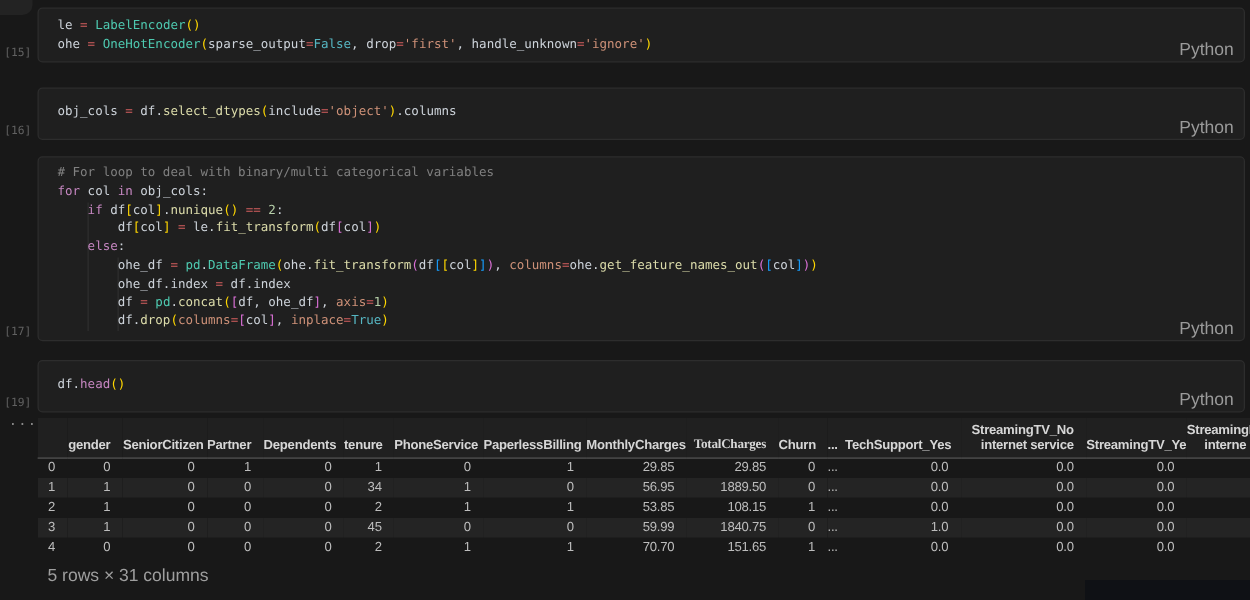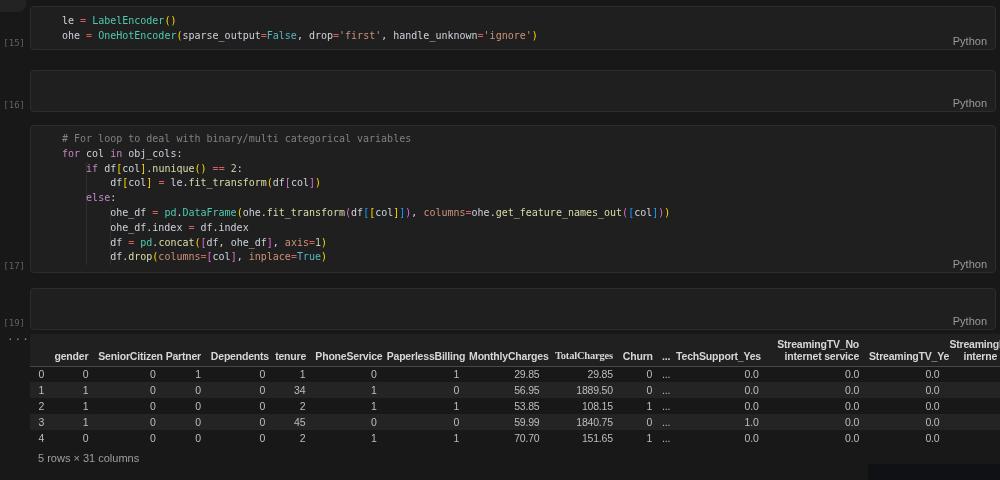--- a/index.html
+++ b/index.html
@@ -13,67 +13,69 @@
   }
   *{margin:0;padding:0;box-sizing:border-box;}
   html,body{width:1000px;height:480px;overflow:hidden;}
   body{background:var(--c-bg);font-family:"Liberation Sans",sans-serif;position:relative;}
   .nub{position:absolute;left:0;top:0;width:26px;height:12px;background:var(--c-nub);border-radius:0 0 8px 0;}
   
   .cell{position:absolute;left:30px;right:4px;background:var(--c-cellBg);
         border:1px solid var(--c-cellBorder);border-radius:4px;}
   .c0{top:6px;height:44px;} .c1{top:70px;height:42px;} .c2{top:125px;height:148px;} .c3{top:288px;height:42px;}
   .code{position:absolute;left:15px;right:60px;font:10px/14.8px "DejaVu Sans Mono",monospace;
-        color:var(--c-pl);white-space:pre;overflow:hidden;margin-left:16px;}
+        color:var(--c-pl);white-space:pre;overflow:hidden;}
   .c0 .code{top:7px;} .c1 .code{top:12px;} .c2 .code{top:6px;} .c3 .code{top:12px;}
   .c2 .code::before{content:"";position:absolute;left:24px;top:30px;width:1px;height:103px;background:var(--c-guide);}
   .c2 .code::after{content:"";position:absolute;left:48px;top:74px;width:1px;height:59px;background:var(--c-guide);}
   .ln{position:relative;z-index:1;}
   .tk-op{color:var(--c-op);} .tk-kw{color:var(--c-kw);} .tk-cls{color:var(--c-cls);}
   .tk-fn{color:var(--c-fn);} .tk-str{color:var(--c-str);} .tk-num{color:var(--c-num);}
   .tk-const{color:var(--c-const);} .tk-com{color:var(--c-com);} .tk-pa{color:var(--c-pa);}
   .tk-b1{color:var(--c-b1);} .tk-b2{color:var(--c-b2);} .tk-b3{color:var(--c-b3);}
   .exec{position:absolute;right:calc(100% + 6px);bottom:1px;font:9px "DejaVu Sans Mono",monospace;
         color:var(--c-exec);white-space:nowrap;}
-  .lang{position:absolute;right:8px;bottom:2px;font-size:11px;color:var(--c-lang);}
+  .lang{position:absolute;right:8px;bottom:2px;font-size:14px;color:var(--c-lang);}
   
   .more{position:absolute;left:7px;top:330px;font:11px "DejaVu Sans Mono",monospace;color:var(--c-dots);letter-spacing:1px;}
   .output{position:absolute;left:30px;top:334px;width:970px;height:118px;overflow:hidden;}
   table{border-collapse:collapse;table-layout:fixed;width:1020px;}
   th,td{font-size:10.5px;letter-spacing:-0.2px;text-align:right;padding:0 10px 0 0;white-space:nowrap;overflow:hidden;}
   thead th{color:var(--c-thc);font-weight:bold;height:32px;vertical-align:bottom;
            background:var(--c-headerBg);border-bottom:1px solid var(--c-headerBorder);padding-bottom:4px;line-height:12px;}
   tbody td{color:var(--c-tdc);height:16px;}
   tbody tr:nth-child(even){background:var(--c-stripe);}
   th.clip,td.clip{text-align:left;padding:0 0 4px 0;}
   th.clip .ind{padding-left:14px;}
-  .summary{position:absolute;left:38px;top:452px;font-size:11px;color:var(--c-summary);}
+  .summary{position:absolute;left:38px;top:452px;font-size:14px;color:var(--c-summary);}
   .corner{position:absolute;left:868px;top:464px;width:132px;height:16px;background:var(--c-corner);}
 </style>
 </head>
 <body>
 
 <div class="nub"></div>
 
 <div id="cells">
     <div class="cell c0">
       <div class="code"><div class="ln"><span>le</span><span> </span><span class="tk-op">=</span><span> </span><span class="tk-cls">LabelEncoder</span><span class="tk-b1">(</span><span class="tk-b1">)</span></div><div class="ln"><span>ohe</span><span> </span><span class="tk-op">=</span><span> </span><span class="tk-cls">OneHotEncoder</span><span class="tk-b1">(</span><span>sparse_output</span><span class="tk-op">=</span><span class="tk-const">False</span><span>, </span><span>drop</span><span class="tk-op">=</span><span class="tk-str">'first'</span><span>, </span><span>handle_unknown</span><span class="tk-op">=</span><span class="tk-str">'ignore'</span><span class="tk-b1">)</span></div></div>
       <div class="exec">[15]</div>
       <div class="lang">Python</div>
     </div>
     <div class="cell c1">
+      <div class="code"><div class="ln"><span>obj_cols</span><span> </span><span class="tk-op">=</span><span> </span><span>df</span><span>.</span><span class="tk-fn">select_dtypes</span><span class="tk-b1">(</span><span>include</span><span class="tk-op">=</span><span class="tk-str">'object'</span><span class="tk-b1">)</span><span>.</span><span>columns</span></div></div>
       <div class="exec">[16]</div>
       <div class="lang">Python</div>
     </div>
     <div class="cell c2">
       <div class="code"><div class="ln"><span class="tk-com"># For loop to deal with binary/multi categorical variables</span></div><div class="ln"><span class="tk-kw">for</span><span> col </span><span class="tk-kw">in</span><span> obj_cols</span><span>:</span></div><div class="ln"><span>    </span><span class="tk-kw">if</span><span> df</span><span class="tk-b1">[</span><span>col</span><span class="tk-b1">]</span><span>.</span><span class="tk-fn">nunique</span><span class="tk-b1">(</span><span class="tk-b1">)</span><span> </span><span class="tk-op">==</span><span> </span><span class="tk-num">2</span><span>:</span></div><div class="ln"><span>        df</span><span class="tk-b1">[</span><span>col</span><span class="tk-b1">]</span><span> </span><span class="tk-op">=</span><span> le.</span><span class="tk-fn">fit_transform</span><span class="tk-b1">(</span><span>df</span><span class="tk-b2">[</span><span>col</span><span class="tk-b2">]</span><span class="tk-b1">)</span></div><div class="ln"><span>    </span><span class="tk-kw">else</span><span>:</span></div><div class="ln"><span>        ohe_df </span><span class="tk-op">=</span><span> </span><span class="tk-cls">pd</span><span>.</span><span class="tk-cls">DataFrame</span><span class="tk-b1">(</span><span>ohe.</span><span class="tk-fn">fit_transform</span><span class="tk-b2">(</span><span>df</span><span class="tk-b3">[</span><span class="tk-b1">[</span><span>col</span><span class="tk-b1">]</span><span class="tk-b3">]</span><span class="tk-b2">)</span><span>, </span><span class="tk-pa">columns</span><span class="tk-op">=</span><span>ohe.</span><span class="tk-fn">get_feature_names_out</span><span class="tk-b2">(</span><span class="tk-b3">[</span><span>col</span><span class="tk-b3">]</span><span class="tk-b2">)</span><span class="tk-b1">)</span></div><div class="ln"><span>        ohe_df.index </span><span class="tk-op">=</span><span> df.index</span></div><div class="ln"><span>        df </span><span class="tk-op">=</span><span> </span><span class="tk-cls">pd</span><span>.</span><span class="tk-fn">concat</span><span class="tk-b1">(</span><span class="tk-b2">[</span><span>df, ohe_df</span><span class="tk-b2">]</span><span>, </span><span class="tk-pa">axis</span><span class="tk-op">=</span><span class="tk-num">1</span><span class="tk-b1">)</span></div><div class="ln"><span>        df.</span><span class="tk-fn">drop</span><span class="tk-b1">(</span><span class="tk-pa">columns</span><span class="tk-op">=</span><span class="tk-b2">[</span><span>col</span><span class="tk-b2">]</span><span>, </span><span class="tk-pa">inplace</span><span class="tk-op">=</span><span class="tk-const">True</span><span class="tk-b1">)</span></div></div>
       <div class="exec">[17]</div>
       <div class="lang">Python</div>
     </div>
     <div class="cell c3">
+      <div class="code"><div class="ln"><span>df.</span><span class="tk-kw">head</span><span class="tk-b1">(</span><span class="tk-b1">)</span></div></div>
       <div class="exec">[19]</div>
       <div class="lang">Python</div>
     </div>
   </div>
 
 <div class="more">...</div>
 
 <div class="output">
   <table>
     <thead>

